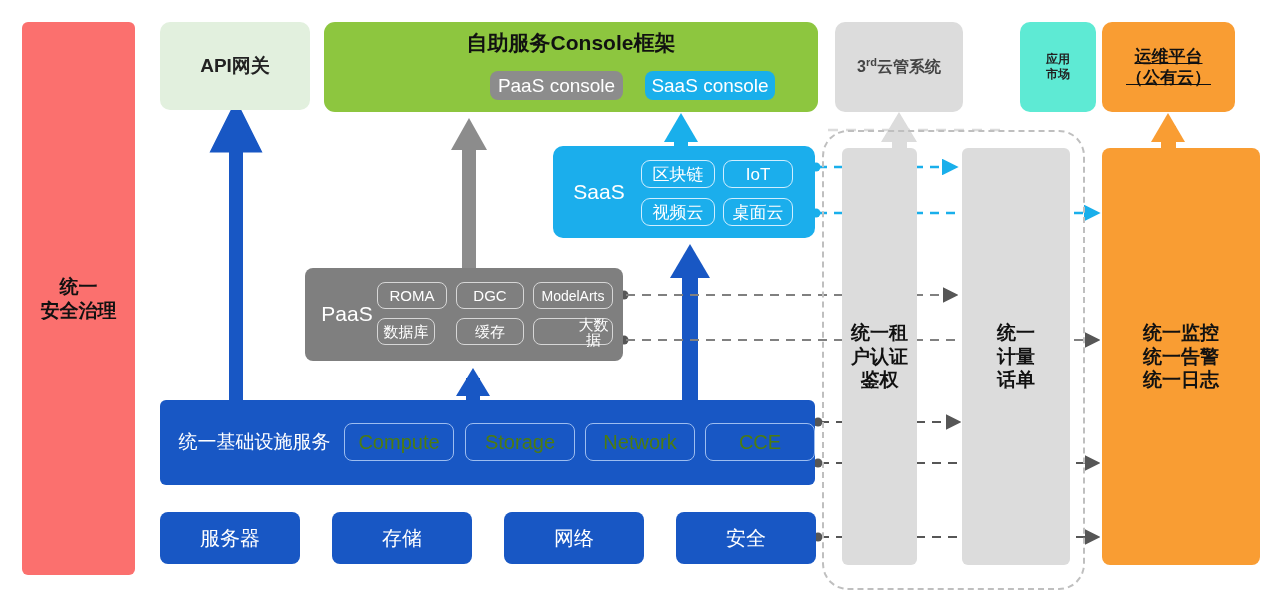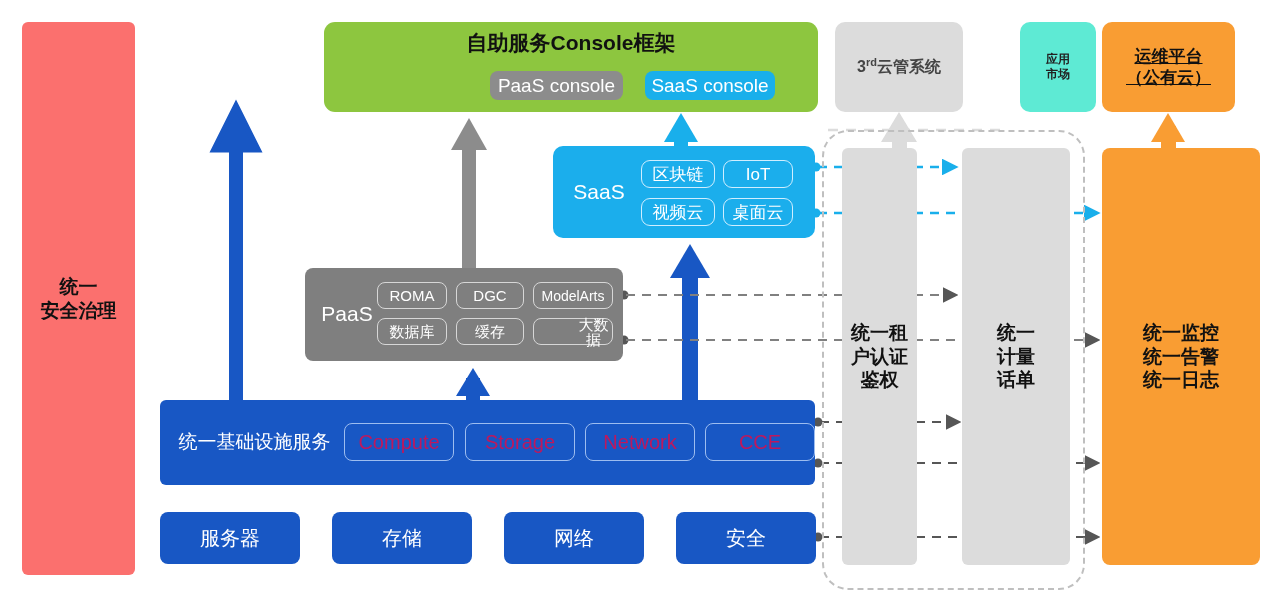--- a/index.html
+++ b/index.html
@@ -53,29 +53,29 @@
   .s-dsk{left:723px;top:198px;width:70px;}
 
   
   .paasbox{left:305px;top:268px;width:318px;height:93px;background:#7F7F7F;border-radius:8px;}
   .paaslabel{position:absolute;left:314px;top:299px;width:66px;height:30px;display:flex;
              align-items:center;justify-content:center;color:#fff;font-size:21px;}
   .p-chip{border:1.4px solid #d7d7d7;background:transparent;color:#fff;font-size:15px;height:27px;border-radius:8px;}
   .p-roma{left:377px;top:282px;width:70px;}
   .p-dgc{left:456px;top:282px;width:68px;}
   .p-ma{left:533px;top:282px;width:80px;font-size:14px;border-radius:8px;}
-  .p-db{left:377px;top:318px;width:70px;}
+  .p-db{left:377px;top:318px;width:58px;}
   .p-cache{left:456px;top:318px;width:68px;}
   .p-bd{left:533px;top:318px;width:80px;padding-left:41px;}
 
   
   .iaasbox{left:160px;top:400px;width:655px;height:85px;background:#1857C4;border-radius:6px;}
   .iaaslabel{position:absolute;left:172px;top:425px;width:165px;height:34px;display:flex;
              align-items:center;justify-content:center;color:#fff;font-size:19px;}
-  .i-chip{border:1.6px solid #9dbdf0;background:transparent;color:#be185d;font-size:20px;height:38px;border-radius:8px;}
+  .i-chip{border:1.6px solid #9dbdf0;background:transparent;color:#4d7c0f;font-size:20px;height:38px;border-radius:8px;}
   .i-comp{left:344px;top:423px;width:110px;}
   .i-stor{left:465px;top:423px;width:110px;}
   .i-net{left:585px;top:423px;width:110px;}
   .i-cce{left:705px;top:423px;width:110px;}
 
   
   .hw{background:#1857C4;color:#fff;font-size:20px;height:52px;border-radius:8px;top:512px;}
   .hw1{left:160px;width:140px;}
   .hw2{left:332px;width:140px;}
   .hw3{left:504px;width:140px;}
@@ -191,20 +191,21 @@
   <div class="gcol gcol1 multiline">统一租
 户认证
 鉴权</div>
   <div class="gcol gcol2 multiline">统一
 计量
 话单</div>
 
   <div class="box governance multiline">统一
 安全治理</div>
 
+  <div class="box apigw">API网关</div>
 
   <div class="box console-frame"></div>
   <div class="console-title">自助服务Console框架</div>
   <div class="chip c-paas">PaaS console</div>
   <div class="chip c-saas">SaaS console</div>
 
   <div class="box thirdparty">
     <span><span>3</span><sup>rd</sup><span>云管系统</span></span>
   </div>
 

